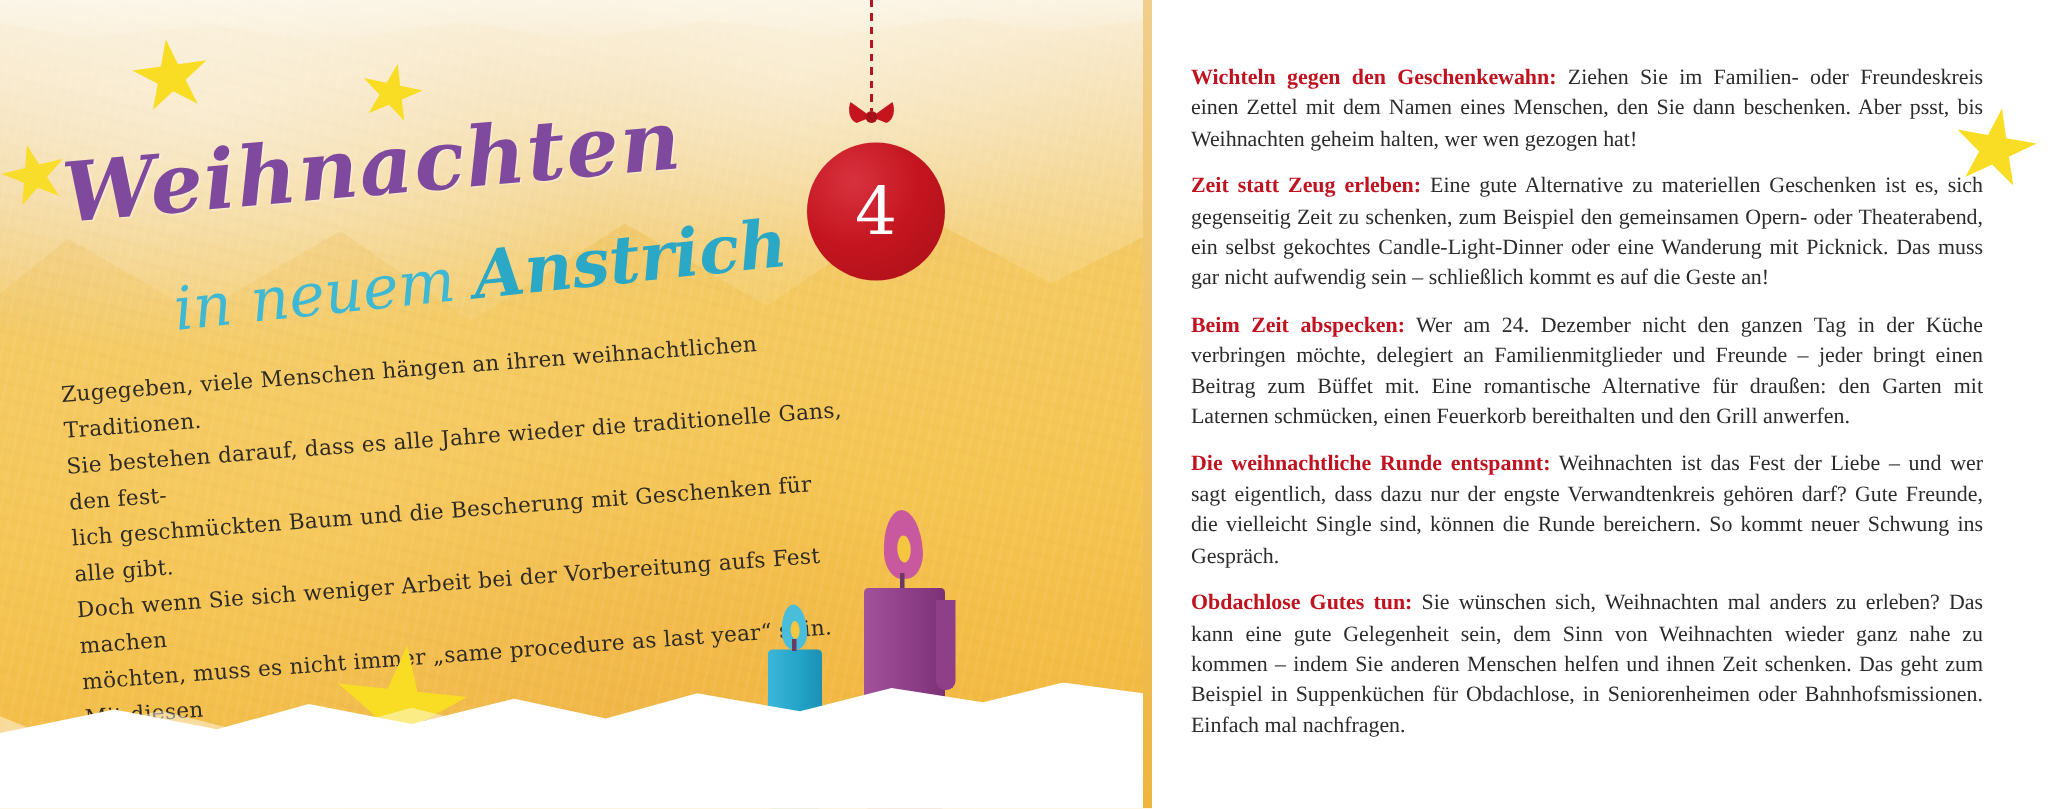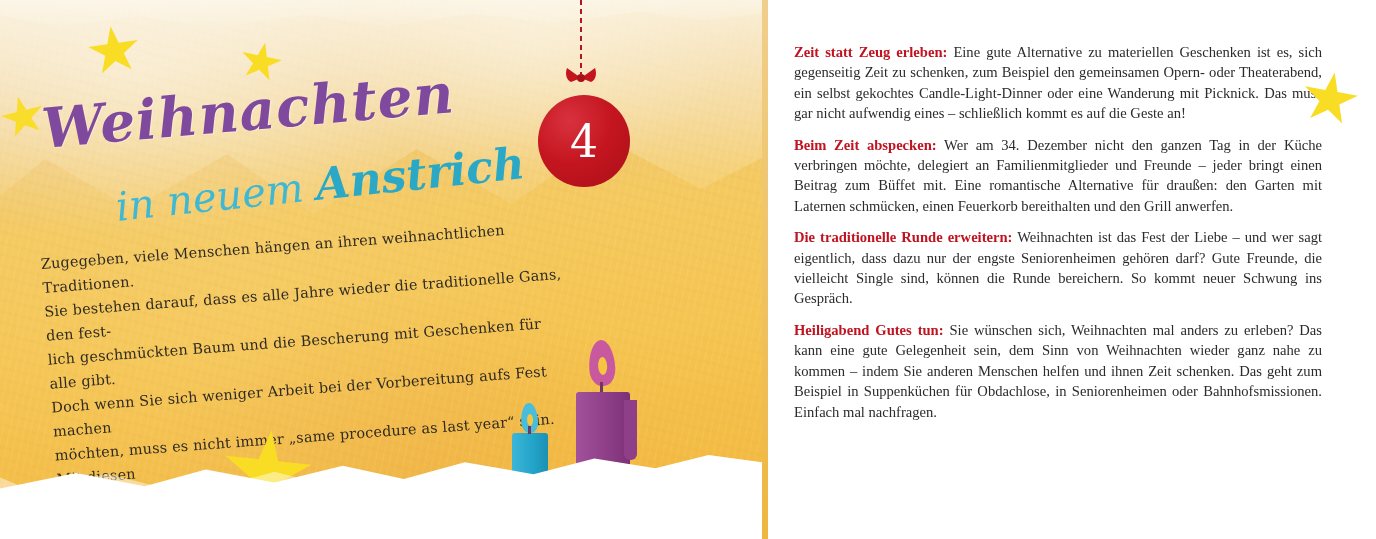--- a/index.html
+++ b/index.html
@@ -290,29 +290,32 @@
     <div class="torn-bottom2"></div>
     <div class="torn-bottom"></div>
   </div>
 
   <div class="right-panel">
 
     <div style="position:absolute;left:0;top:0;width:6px;height:539px;background:linear-gradient(to bottom,#f0cf8c,#eeb63e);"></div>
 
     <div class="right-inner">
       <p class="para">
-        <span class="lead">Zeit statt Zeug erleben:</span><span> Eine gute Alternative zu materiellen Geschenken ist es, sich gegenseitig Zeit zu schenken, zum Beispiel den gemeinsamen Opern- oder Theaterabend, ein selbst gekochtes Candle-Light-Dinner oder eine Wanderung mit Picknick. Das muss gar nicht aufwendig eines – schließlich kommt es auf die Geste an!</span>
-      </p>
-      <p class="para">
-        <span class="lead">Beim Zeit abspecken:</span><span> Wer am 34. Dezember nicht den ganzen Tag in der Küche verbringen möchte, delegiert an Familienmitglieder und Freunde – jeder bringt einen Beitrag zum Büffet mit. Eine romantische Alternative für draußen: den Garten mit Laternen schmücken, einen Feuerkorb bereithalten und den Grill anwerfen.</span>
-      </p>
-      <p class="para">
-        <span class="lead">Die traditionelle Runde erweitern:</span><span> Weihnachten ist das Fest der Liebe – und wer sagt eigentlich, dass dazu nur der engste Seniorenheimen gehören darf? Gute Freunde, die vielleicht Single sind, können die Runde bereichern. So kommt neuer Schwung ins Gespräch.</span>
-      </p>
-      <p class="para">
-        <span class="lead">Heiligabend Gutes tun:</span><span> Sie wünschen sich, Weihnachten mal anders zu erleben? Das kann eine gute Gelegenheit sein, dem Sinn von Weihnachten wieder ganz nahe zu kommen – indem Sie anderen Menschen helfen und ihnen Zeit schenken. Das geht zum Beispiel in Suppenküchen für Obdachlose, in Seniorenheimen oder Bahnhofsmissionen. Einfach mal nachfragen.</span>
+        <span class="lead">Wichteln gegen den Geschenkewahn:</span><span> Ziehen Sie im Familien- oder Freundeskreis einen Zettel mit dem Namen eines Menschen, den Sie dann beschenken. Aber psst, bis Weihnachten geheim halten, wer wen gezogen hat!</span>
+      </p>
+      <p class="para">
+        <span class="lead">Zeit statt Zeug erleben:</span><span> Eine gute Alternative zu materiellen Geschenken ist es, sich gegenseitig Zeit zu schenken, zum Beispiel den gemeinsamen Opern- oder Theaterabend, ein selbst gekochtes Candle-Light-Dinner oder eine Wanderung mit Picknick. Das muss gar nicht aufwendig sein – schließlich kommt es auf die Geste an!</span>
+      </p>
+      <p class="para">
+        <span class="lead">Beim Zeit abspecken:</span><span> Wer am 24. Dezember nicht den ganzen Tag in der Küche verbringen möchte, delegiert an Familienmitglieder und Freunde – jeder bringt einen Beitrag zum Büffet mit. Eine romantische Alternative für draußen: den Garten mit Laternen schmücken, einen Feuerkorb bereithalten und den Grill anwerfen.</span>
+      </p>
+      <p class="para">
+        <span class="lead">Die weihnachtliche Runde entspannt:</span><span> Weihnachten ist das Fest der Liebe – und wer sagt eigentlich, dass dazu nur der engste Verwandtenkreis gehören darf? Gute Freunde, die vielleicht Single sind, können die Runde bereichern. So kommt neuer Schwung ins Gespräch.</span>
+      </p>
+      <p class="para">
+        <span class="lead">Obdachlose Gutes tun:</span><span> Sie wünschen sich, Weihnachten mal anders zu erleben? Das kann eine gute Gelegenheit sein, dem Sinn von Weihnachten wieder ganz nahe zu kommen – indem Sie anderen Menschen helfen und ihnen Zeit schenken. Das geht zum Beispiel in Suppenküchen für Obdachlose, in Seniorenheimen oder Bahnhofsmissionen. Einfach mal nachfragen.</span>
       </p>
     </div>
 
     <div class="star" style="left:540px; top:72px; width:56px; height:54px; transform:rotate(10deg);"></div>
   </div>
 
 </div>
 
 </body></html>

